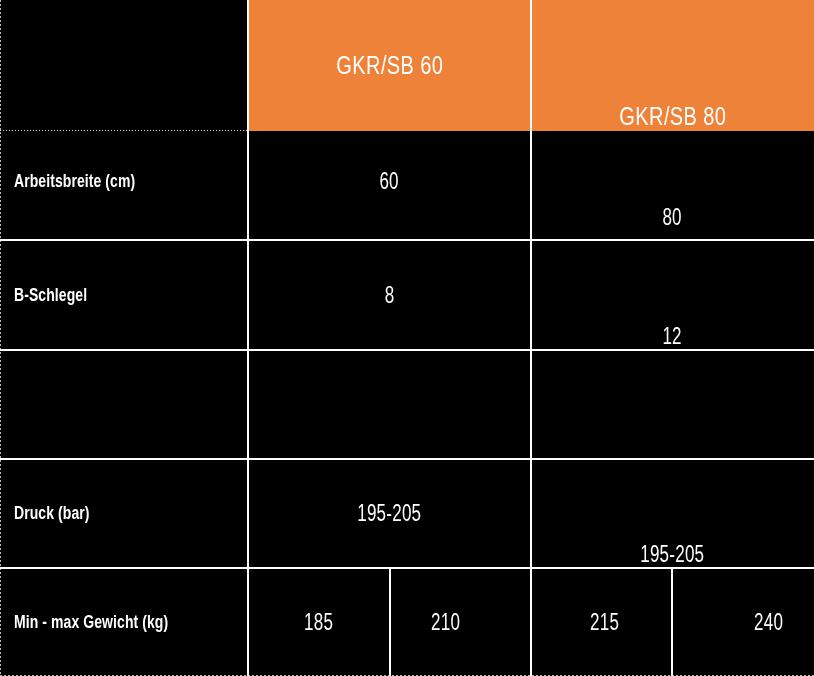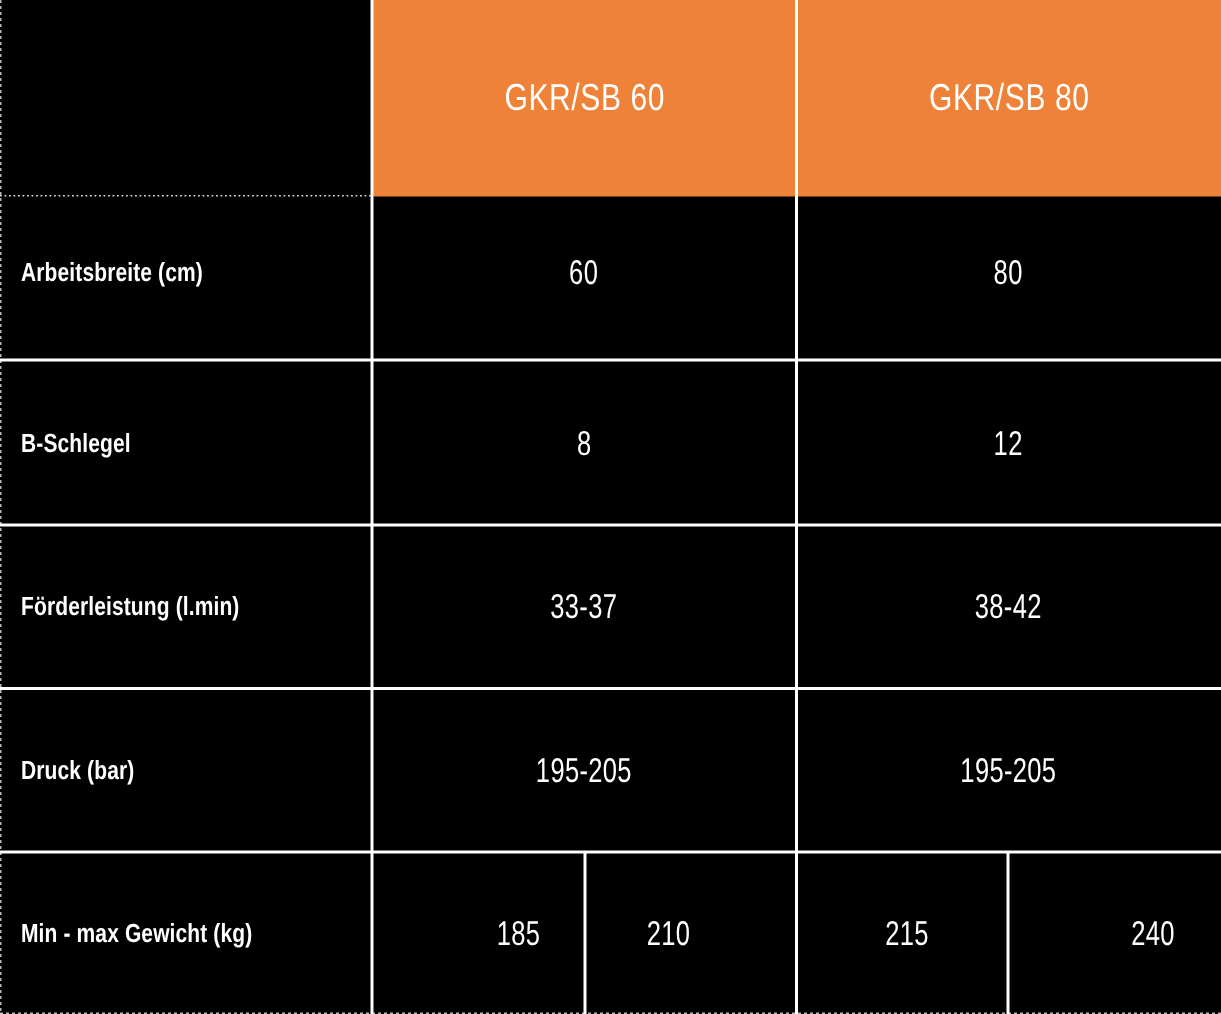--- a/index.html
+++ b/index.html
@@ -58,23 +58,23 @@
     padding-left: 14px;
     padding-right: 6px;
   }
 
   .value-cell {
     justify-content: center;
     text-align: center;
   }
 
   .col-a { left: 248px; width: 283px; }
-  .col-b { left: 531px; width: 283px; }
-
-  .col-a1 { left: 248px; width: 142px; margin-left: 27px; }
+  .col-b { left: 531px; width: 283px; align-items: flex-end; }
+
+  .col-a1 { left: 248px; width: 142px; }
   .col-a2 { left: 390px; width: 112px; }
   .col-b1 { left: 531px; width: 147px; }
   .col-b2 { left: 708px; width: 122px; }
 
   
   .header-fill {
     position: absolute;
     top: 0;
     bottom: 0;
     background: var(--accent, #ef8239);
@@ -200,31 +200,20 @@
       <span class="label-text">B-Schlegel</span>
     </div>
     <div class="cell value-cell col-a">
       <span class="value-text">8</span>
     </div>
     <div class="cell value-cell col-b">
       <span class="value-text">12</span>
     </div>
   </div>
 
-  <div class="row" id="row-2">
-    <div class="cell label-cell">
-      <span class="label-text">Förderleistung (l.min)</span>
-    </div>
-    <div class="cell value-cell col-a">
-      <span class="value-text">33-37</span>
-    </div>
-    <div class="cell value-cell col-b">
-      <span class="value-text">38-42</span>
-    </div>
-  </div>
 
   <div class="row" id="row-3">
     <div class="cell label-cell">
       <span class="label-text">Druck (bar)</span>
     </div>
     <div class="cell value-cell col-a">
       <span class="value-text">195-205</span>
     </div>
     <div class="cell value-cell col-b">
       <span class="value-text">195-205</span>

